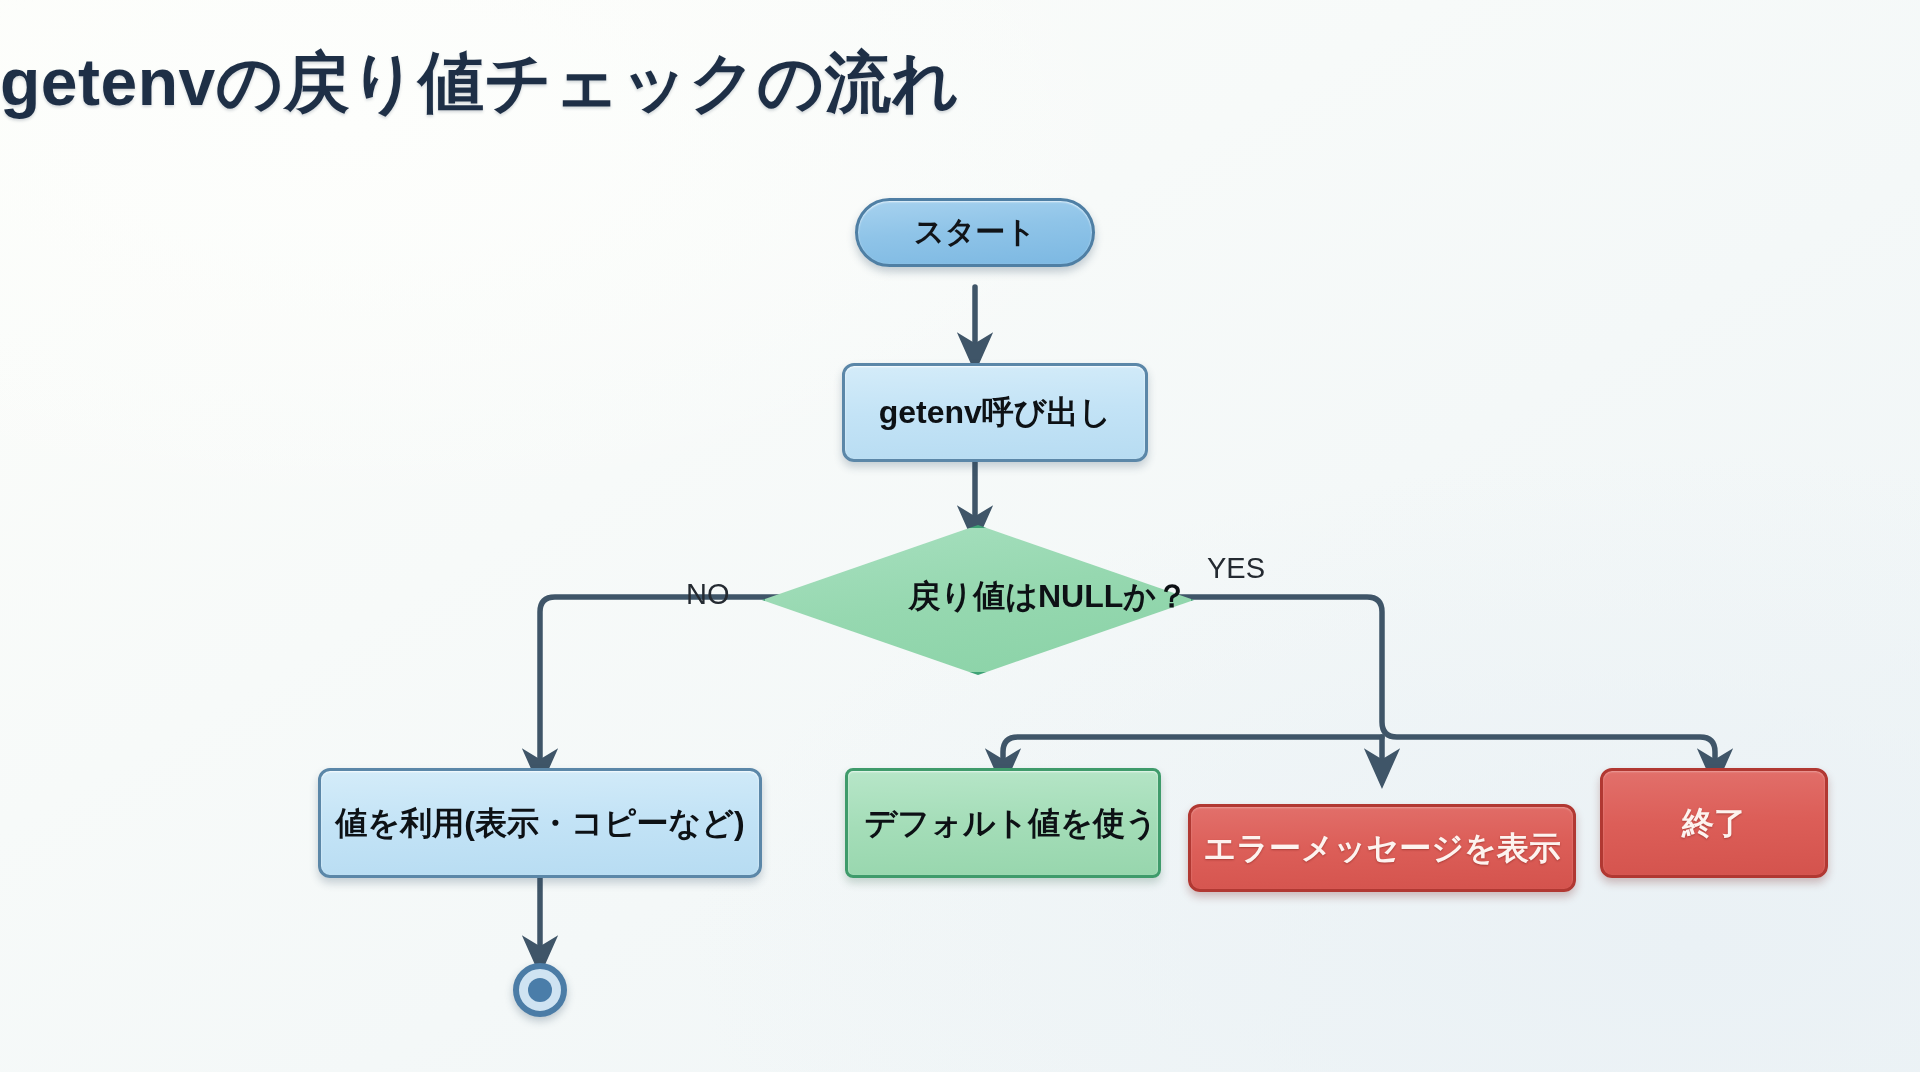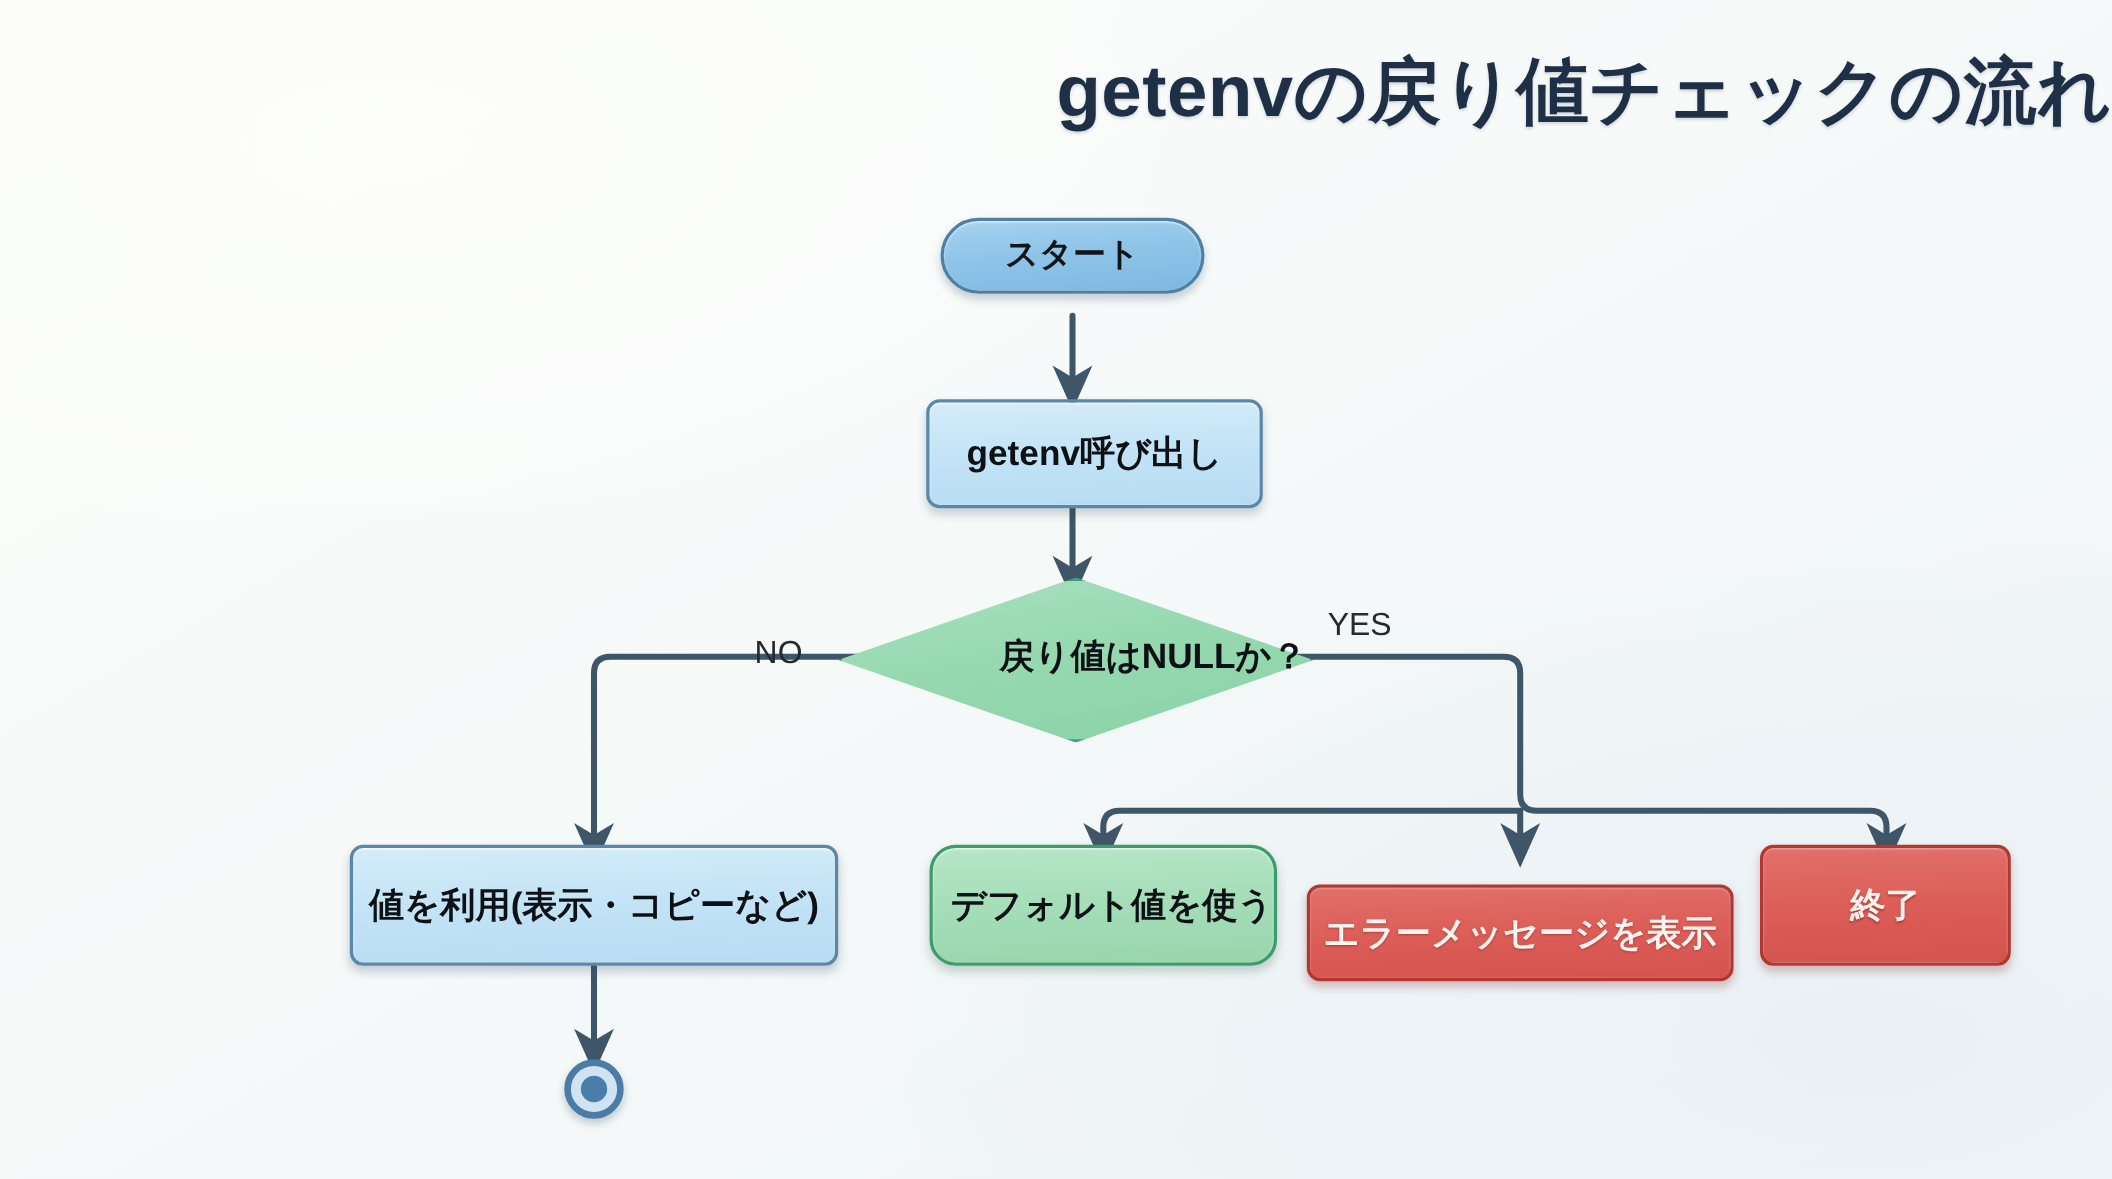--- a/index.html
+++ b/index.html
@@ -22,21 +22,21 @@
     width: 1920px;
     height: 1072px;
   }
 
   
   #title {
     position: absolute;
     left: 0;
     top: 38px;
     width: 1920px;
-    text-align: right;
+    text-align: left;
     font-size: 66px;
     font-weight: 800;
     letter-spacing: 0.5px;
     color: #1e2f46;
     text-shadow: 0 2px 3px rgba(30,47,70,0.18);
     white-space: nowrap;
   }
 
   
   #wires {
@@ -73,21 +73,21 @@
     border-radius: 12px;
     background: linear-gradient(178deg, #d4ecf9 0%, #c3e3f6 48%, #b7dcf2 100%);
     border: 3px solid #5b87a8;
     color: #0d1115;
     font-size: 32px;
     box-shadow: 0 5px 9px rgba(40,70,95,0.24),
                 inset 0 1px 2px rgba(255,255,255,0.85);
   }
 
   .node-process-green {
-    border-radius: 24px;
+    border-radius: 8px;
     background: linear-gradient(178deg, #b7e6c8 0%, #a4ddb8 50%, #97d6ad 100%);
     border: 3px solid #3f9b6b;
     color: #0d1115;
     font-size: 32px;
     box-shadow: 0 5px 9px rgba(45,95,70,0.24),
                 inset 0 1px 2px rgba(255,255,255,0.7);
     padding-left: 16px;
   }
 
   .node-process-red {

